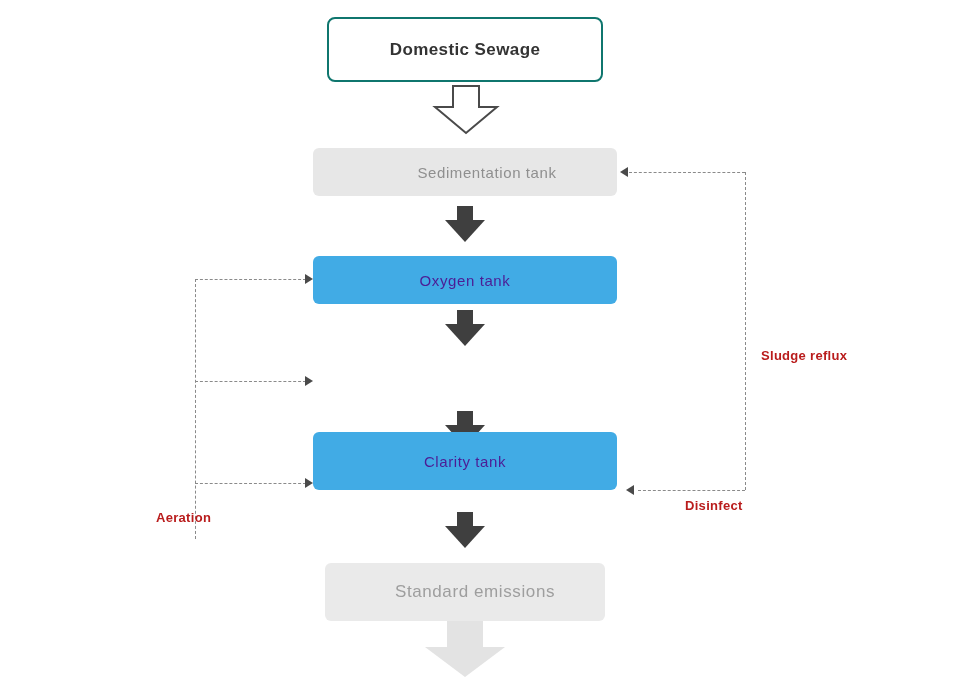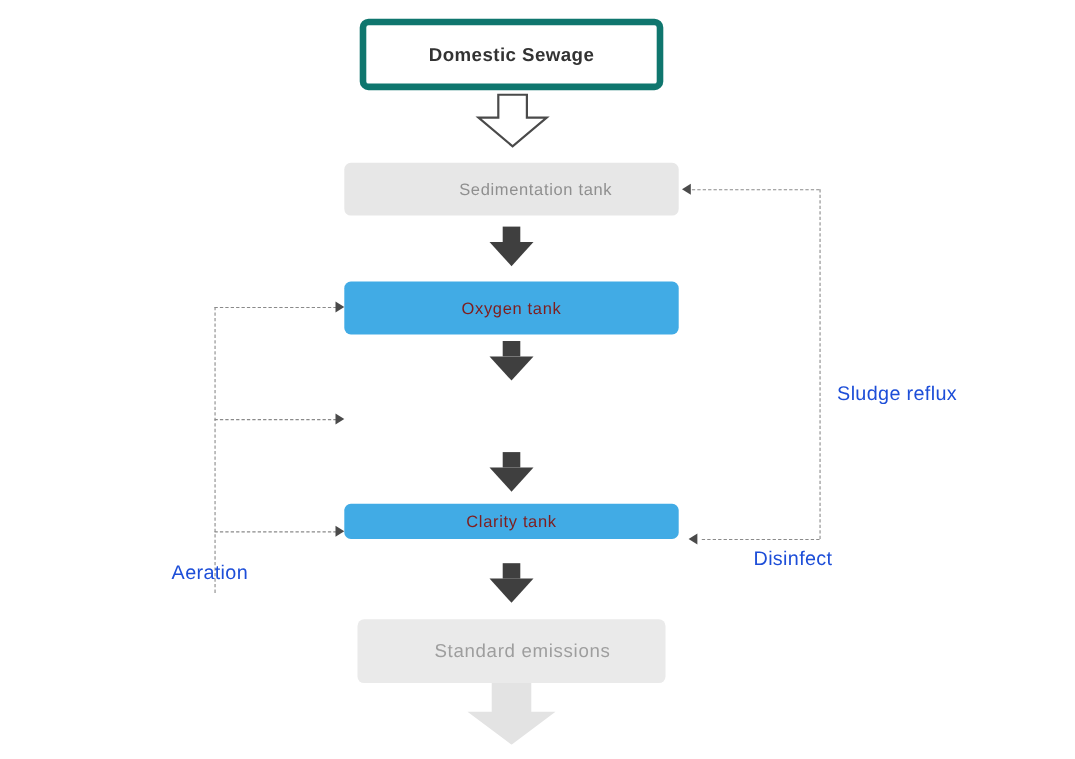--- a/index.html
+++ b/index.html
@@ -18,42 +18,42 @@
     display: flex;
     align-items: center;
     justify-content: center;
     box-sizing: border-box;
     letter-spacing: 0.6px;
     font-size: 15px;
   }
   .node-source {
     left: 327px; top: 17px; width: 276px; height: 65px;
     background: #ffffff;
-    border: 6px solid #0f766e;
+    border: 2px solid #0f766e;
     border-radius: 8px;
     font-size: 17px;
     font-weight: 700;
     color: #333333;
     letter-spacing: 0.4px;
   }
   .node-gray {
     background: #e7e7e7;
     border-radius: 6px;
     color: #8f8f8f;
     padding-left: 44px;
   }
   .node-blue {
     background: #41abe5;
     border-radius: 6px;
-    color: #7f1d1d;
+    color: #4c1d95;
   }
   .node-sedimentation { left: 313px; top: 148px; width: 304px; height: 48px; }
   .node-oxygen        { left: 313px; top: 256px; width: 304px; height: 48px; }
   .node-mbbr          { left: 313px; top: 357px; width: 304px; height: 48px; }
-  .node-clarity       { left: 313px; top: 458px; width: 304px; height: 32px; }
+  .node-clarity       { left: 313px; top: 432px; width: 304px; height: 58px; }
   .node-emissions {
     left: 325px; top: 563px; width: 280px; height: 58px;
     background: #eaeaea;
     border-radius: 6px;
     color: #9e9e9e;
     font-size: 17px;
     padding-left: 20px;
   }
 
   
@@ -107,23 +107,23 @@
   }
   .ah-oxygen  { left: 305px; top: 274px; }
   .ah-mbbr    { left: 305px; top: 376px; }
   .ah-clarity { left: 305px; top: 478px; }
   .ah-sed     { left: 620px; top: 167px; }
   .ah-disinf  { left: 626px; top: 485px; }
 
   
   .anno {
     position: absolute;
-    font-size: 18px;
-    font-weight: 400;
-    color: #1d4ed8;
+    font-size: 13px;
+    font-weight: 700;
+    color: #b91c1c;
     letter-spacing: 0.3px;
     white-space: nowrap;
   }
   .anno-sludge   { left: 761px; top: 348px; }
   .anno-disinfect{ left: 637px; top: 498px; margin-left: 48px; }
   .anno-aeration { left: 156px; top: 510px; }
 </style>
 </head>
 <body>
 

